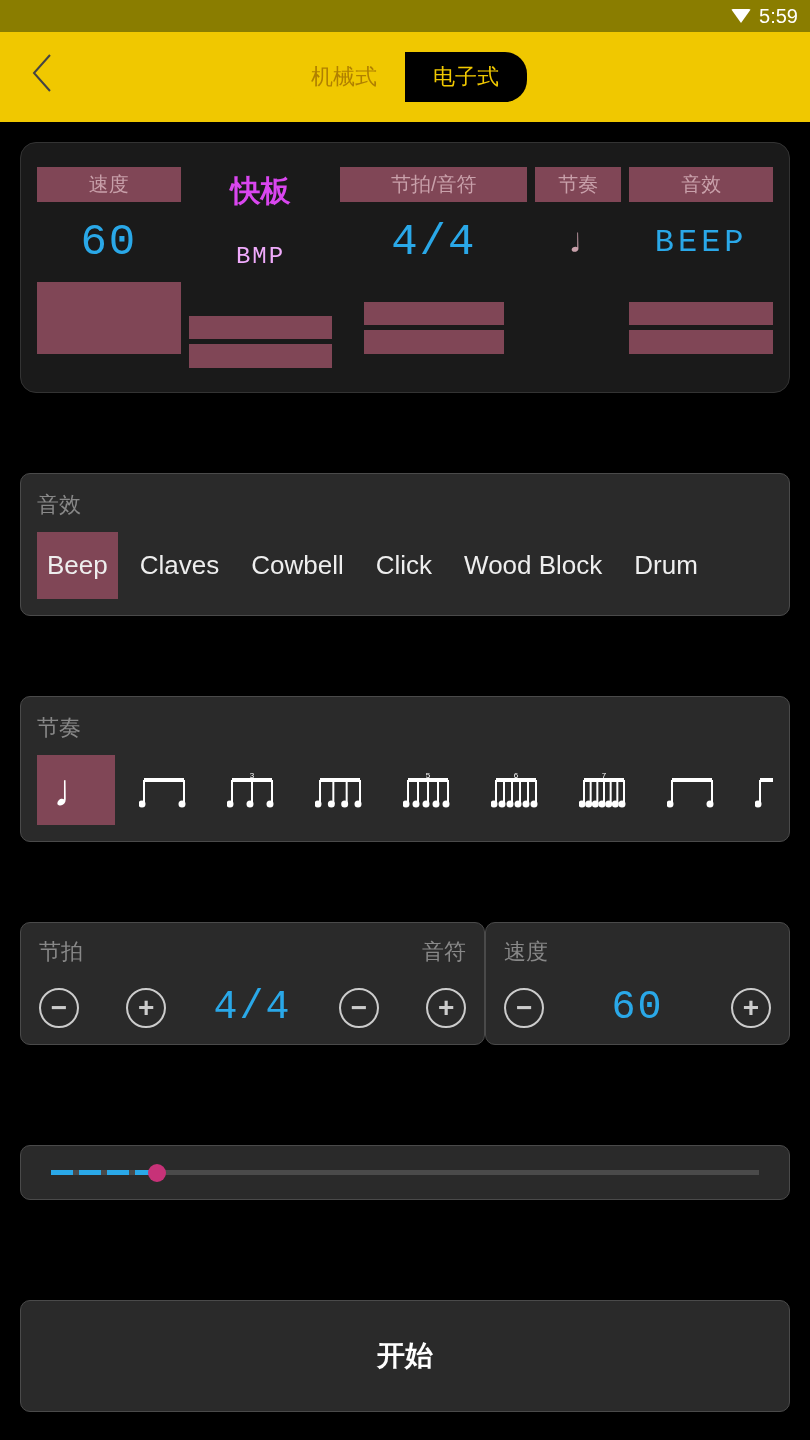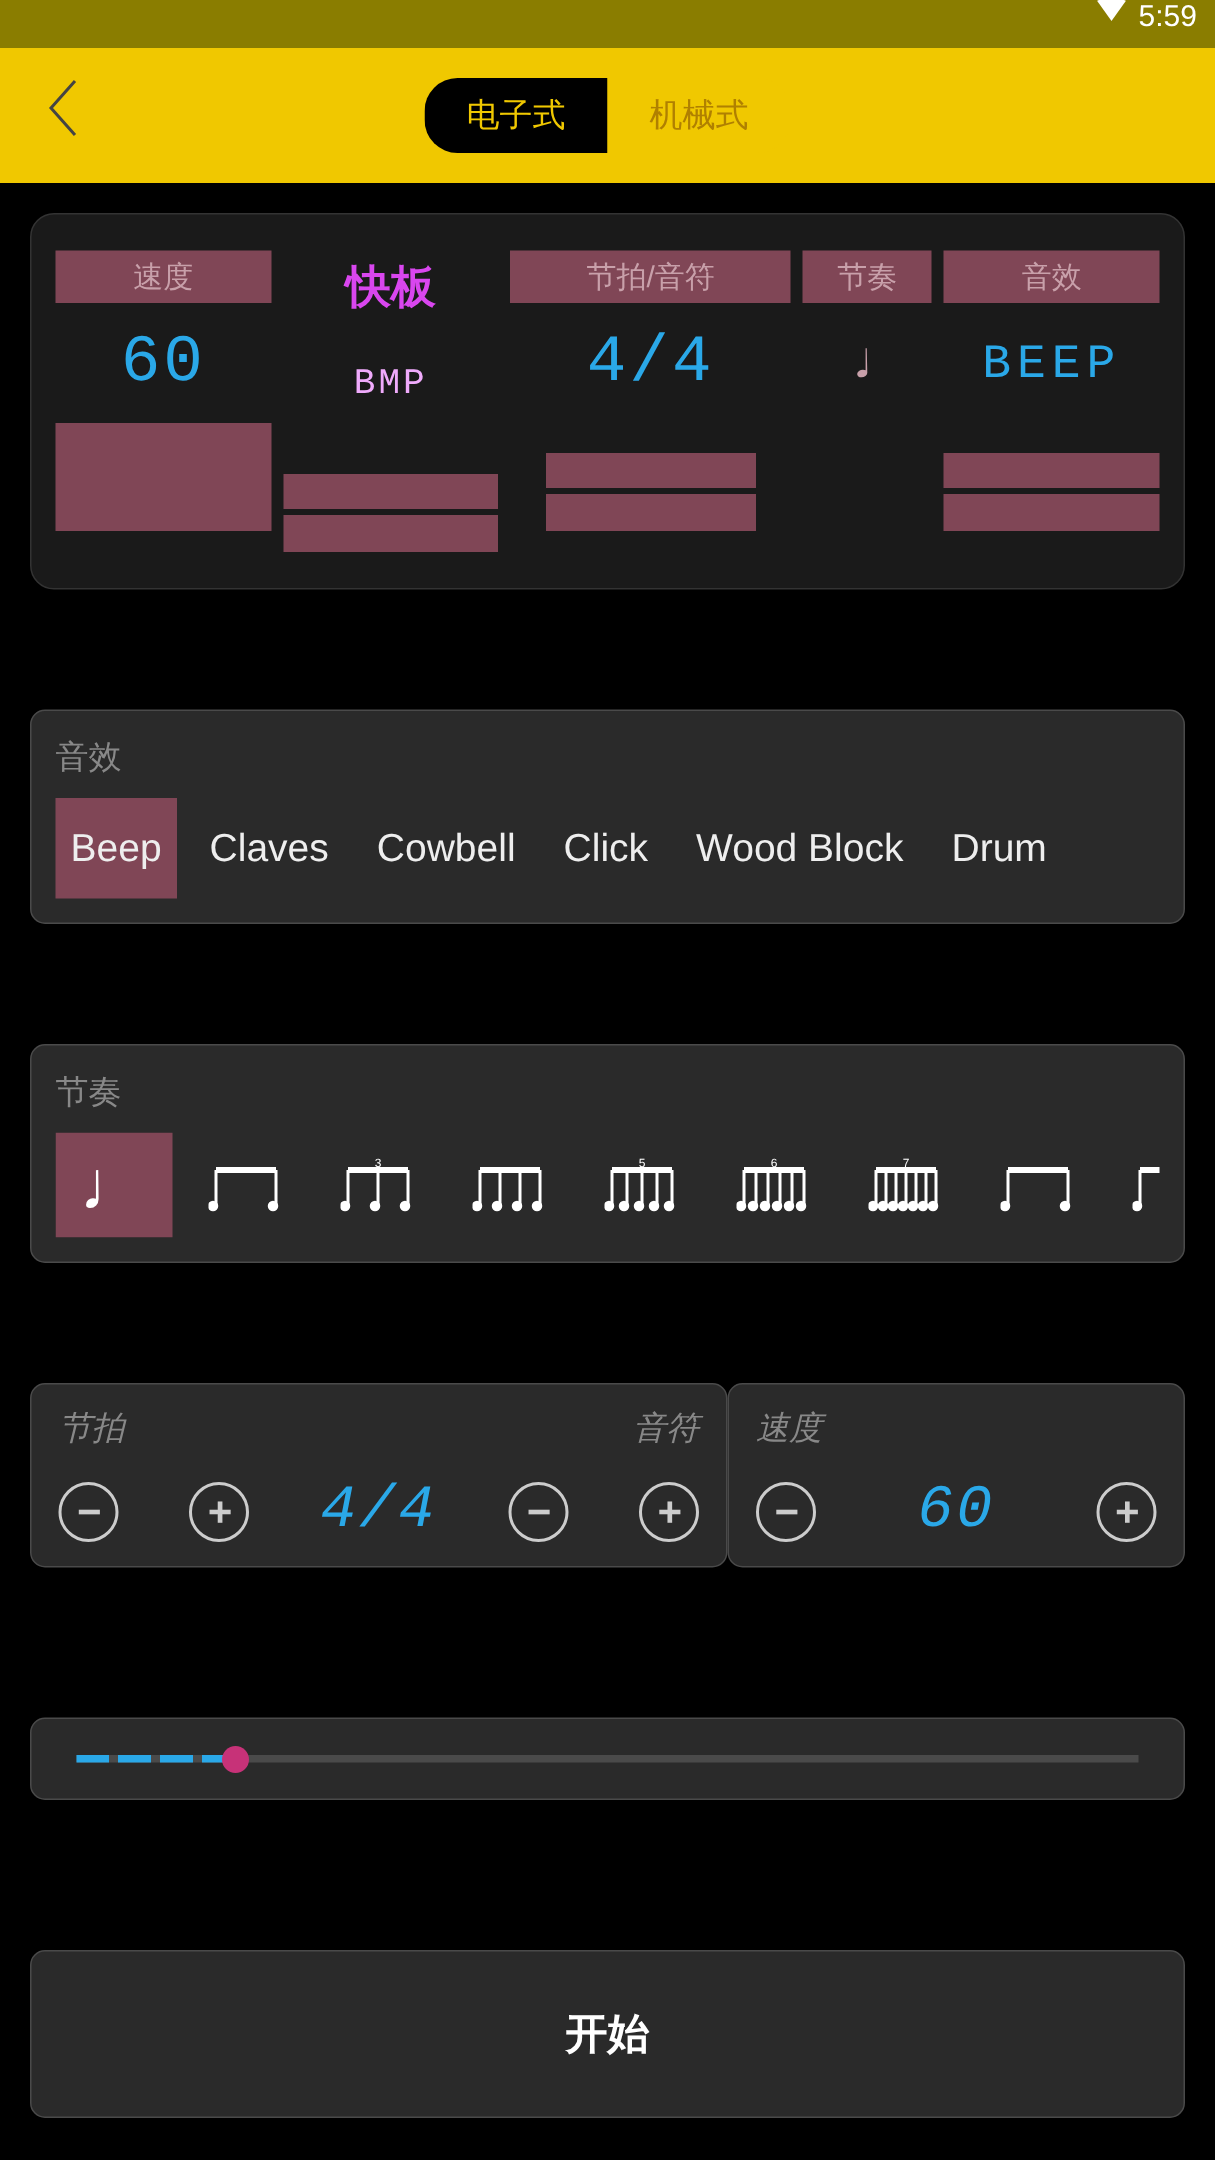--- a/index.html
+++ b/index.html
@@ -9,20 +9,21 @@
   background: #000;
   font-family: -apple-system, "Helvetica Neue", Arial, sans-serif;
   color: #fff;
   overflow: hidden;
 }
 .status-bar {
   height: 32px;
   background: #8a7d00;
   display: flex;
   justify-content: flex-end;
+  align-items: center;
   padding: 0 12px;
   gap: 8px;
   font-size: 20px;
   font-weight: 500;
 }
 .wifi-icon { width: 0; height: 0; border-left: 10px solid transparent; border-right: 10px solid transparent; border-bottom: 14px solid #fff; border-radius: 2px; transform: rotate(180deg);}
 .header {
   height: 90px;
   background: #f0c800;
   display: flex;
@@ -104,21 +105,21 @@
   width: 78px; height: 70px;
   display: flex; align-items: center; justify-content: center;
   cursor: pointer;
   color: #fff;
   font-size: 34px;
   flex-shrink: 0;
 }
 .rhythm-item.selected { background: #804656; }
 .rhythm-item svg { width: 50px; height: 40px; }
 
-.controls-row { display: flex; gap: 0; margin-bottom: 100px; font-style: italic;}
+.controls-row { display: flex; gap: 0; margin-bottom: 100px;}
 .control-box {
   flex: 1;
   background: #2a2a2a;
   border: 1px solid #4a4a4a;
   border-radius: 10px;
   padding: 14px 18px;
 }
 .control-box.wide { flex: 1.6; }
 .control-labels { display: flex; justify-content: space-between; color: #888; font-size: 22px; margin-bottom: 18px;}
 .control-row { display: flex; align-items: center; justify-content: space-between; gap: 8px;}
@@ -176,22 +177,22 @@
   <span>5:59</span>
 </div>
 
 <div class="header">
   <div class="back-btn">
     <svg width="24" height="44" viewBox="0 0 24 44">
         <path d="M20 4 L4 22 L20 40" stroke="#444" stroke-width="2" fill="none"></path>
       </svg>
   </div>
   <div class="mode-toggle">
+    <div class="mode-btn inactive">机械式</div>
     <div class="mode-btn active">电子式</div>
-    <div class="mode-btn inactive">机械式</div>
   </div>
 </div>
 
 <div class="content">
 
   <div class="display-panel">
     <div class="display-row">
       <div class="display-col">
         <div class="display-label">速度</div>
         <div class="display-value">60</div>

